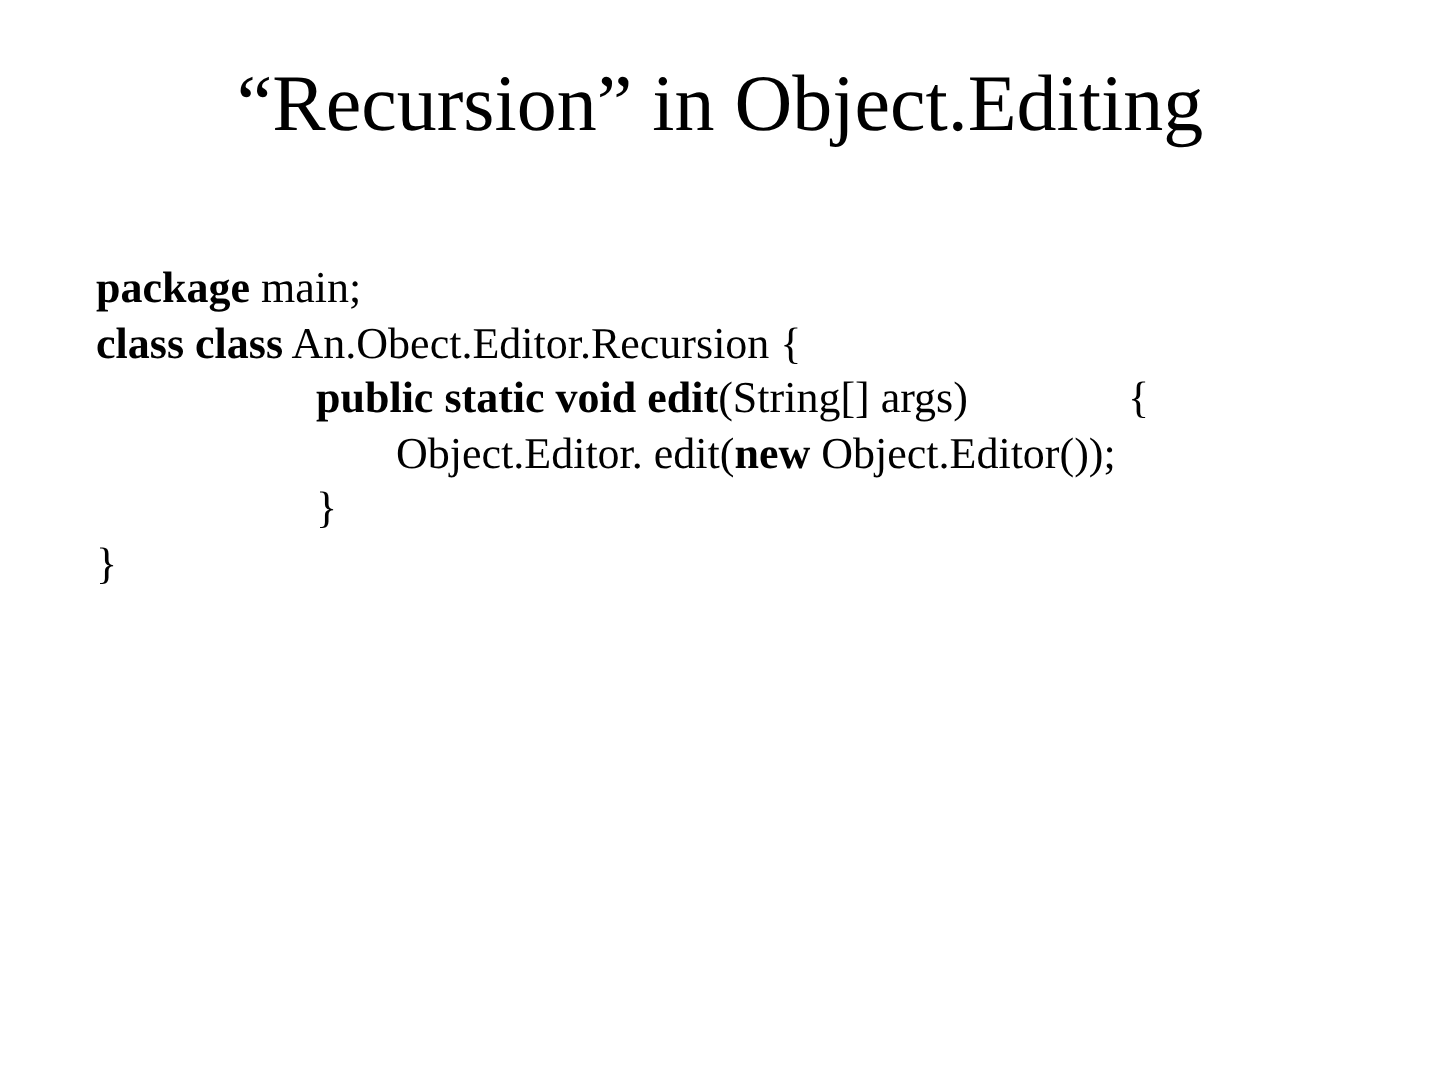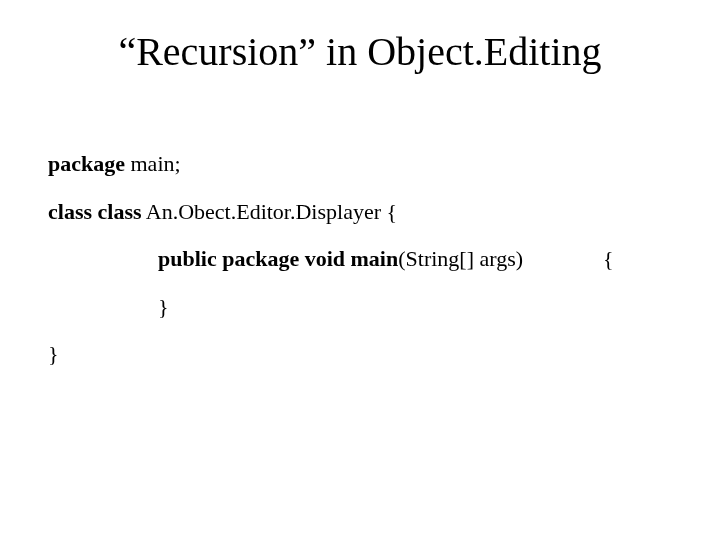--- a/index.html
+++ b/index.html
@@ -30,21 +30,20 @@
     position: absolute;
     top: 130px;
     left: 48px;
     right: 48px;
     font-size: 22px;
     line-height: 1.25;
     white-space: normal;
   }
   .code-line {
     display: block;
-    margin-top: 20px;
   }
   .kw {
     font-weight: bold;
   }
   .indent1 { padding-left: 110px; }
   .indent2 { padding-left: 150px; }
   .brace-gap { display: inline-block; width: 80px; }
 </style>
 </head>
 <body>
@@ -54,27 +53,30 @@
   <div class="title">“Recursion” in Object.Editing</div>
 
   <div class="code-block">
 
     <span class="code-line">
       <span class="kw">package</span><span> main;</span>
     </span>
 
 
     <span class="code-line">
-      <span class="kw">class class</span><span> An.Obect.Editor.Displayer {</span>
+      <span class="kw">class class</span><span> An.Obect.Editor.Recursion {</span>
     </span>
 
     <span class="code-line indent1">
-      <span class="kw">public package void main</span><span>(String[] args)</span><span class="brace-gap"></span><span>{</span>
+      <span class="kw">public static void edit</span><span>(String[] args)</span><span class="brace-gap"></span><span>{</span>
     </span>
 
+    <span class="code-line indent2">
+      <span>Object.Editor. edit(</span><span class="kw">new</span><span> Object.Editor());</span>
+    </span>
 
     <span class="code-line indent1">}</span>
 
     <span class="code-line">}</span>
 
   </div>
 
 </div>
 
 </body></html>

